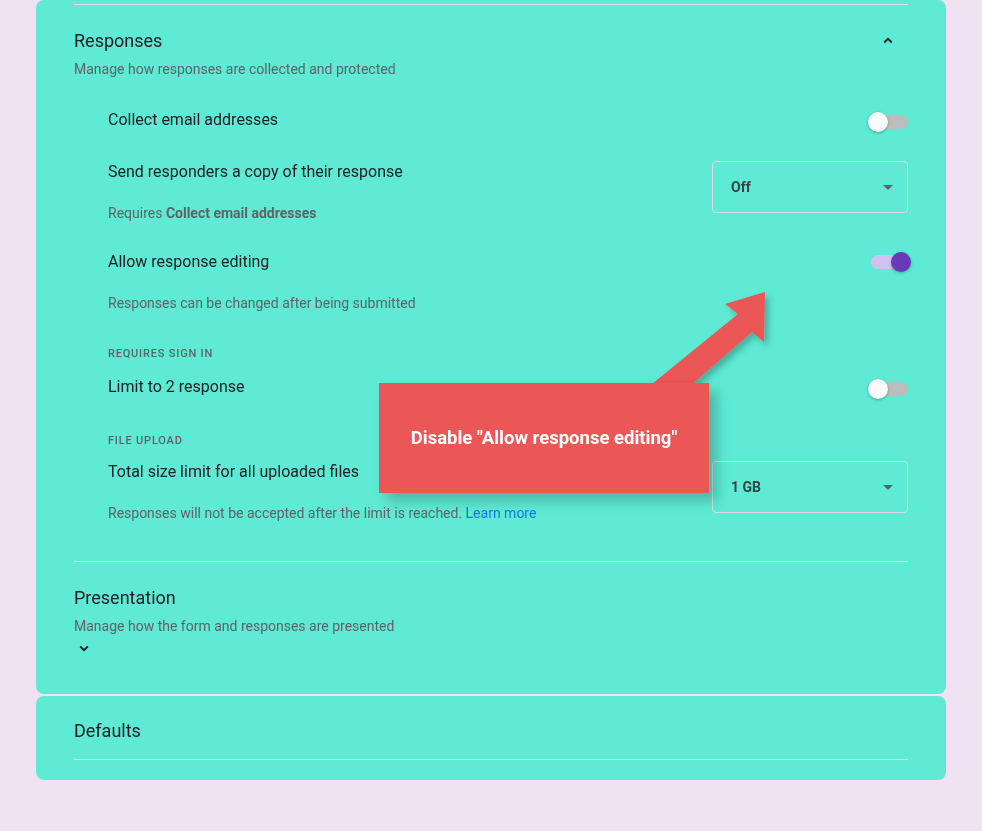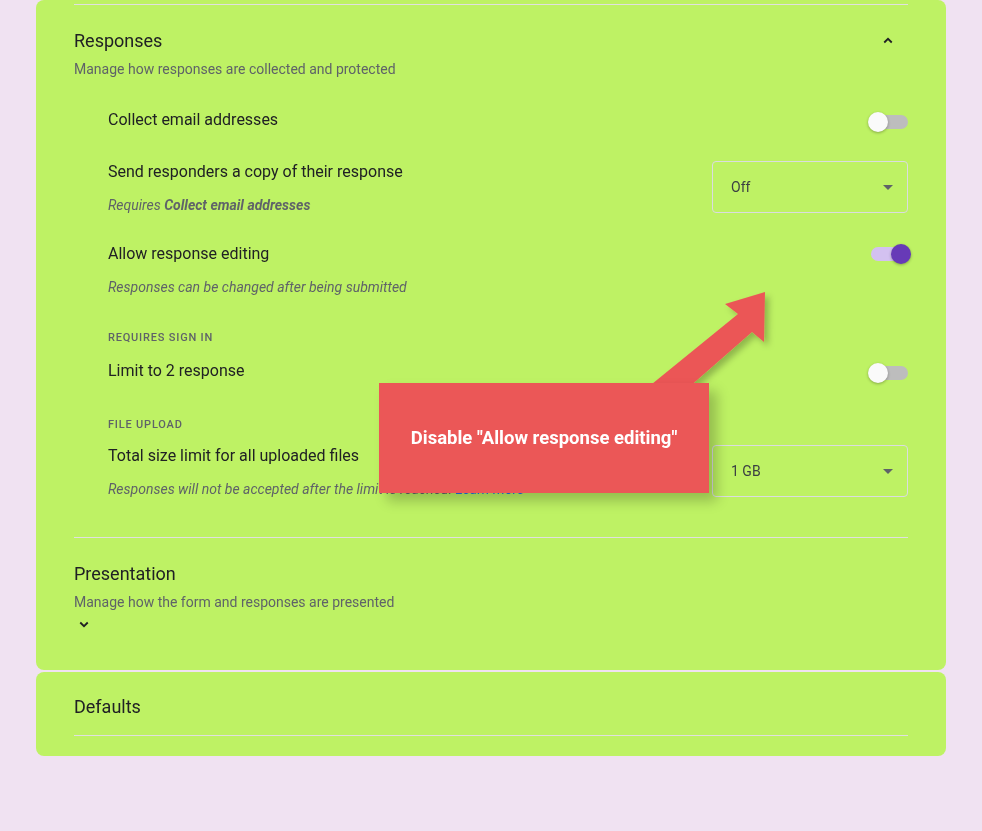--- a/index.html
+++ b/index.html
@@ -5,21 +5,21 @@
   * { box-sizing: border-box; margin: 0; padding: 0; }
   body {
     font-family: Roboto, "Segoe UI", Arial, sans-serif;
     background: #f0e2f2;
     width: 982px;
     height: 831px;
     overflow: hidden;
     position: relative;
   }
   .card {
-    background: #bef264;
+    background: #5eead4;
     border-radius: 8px;
     margin: 0 36px;
     padding: 0 24px;
   }
   .card1 { padding-top: 4px; padding-bottom: 12px; }
   .card2 { margin-top: 2px; padding-top: 20px; padding-bottom: 20px; }
   .divider {
     border-top: 1px solid #e0e0e0;
     margin: 0 14px;
   }
@@ -63,23 +63,22 @@
   .setting-row.with-sub { align-items: flex-start; padding-top:14px; padding-bottom:14px; }
   .setting-text { flex: 1; min-width: 0; padding-right: 12px; }
   .setting-label {
     font-size: 16px;
     color: #202124;
     line-height: 22px;
   }
   .setting-sub {
     font-size: 14px;
     color: #5f6368;
-    margin-top: 12px;
+    margin-top: 20px;
     line-height: 20px;
-    font-style: italic;
   }
   .setting-sub .bold { font-weight: 700; color:#5f6368; }
   .setting-sub a.link { color: #1a73e8; text-decoration: none; }
   .subhead {
     font-size: 11px;
     font-weight: 500;
     letter-spacing: 0.8px;
     color: #5f6368;
     padding: 20px 0 0 34px;
   }
@@ -112,20 +111,21 @@
     height: 52px;
     min-width: 196px;
     display: flex;
     align-items: center;
     justify-content: space-between;
     padding: 0 14px 0 18px;
     font-size: 14px;
     color: #3c4043;
     cursor: pointer;
     flex-shrink: 0;
+    font-weight: bold;
   }
   .dropdown .dd-caret {
     width: 0; height: 0;
     border-left: 5px solid transparent;
     border-right: 5px solid transparent;
     border-top: 5px solid #5f6368;
   }
   .defaults-title {
     font-size: 18px;
     color: #202124;

